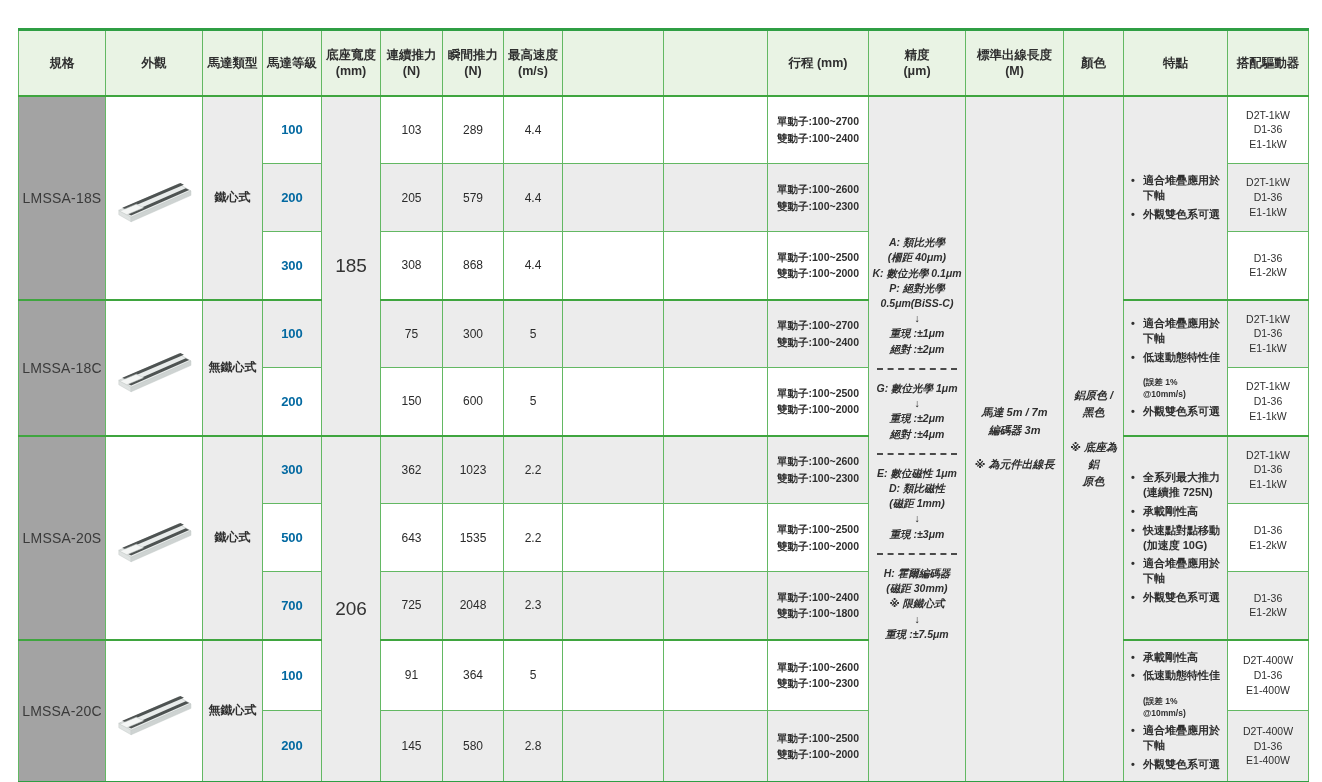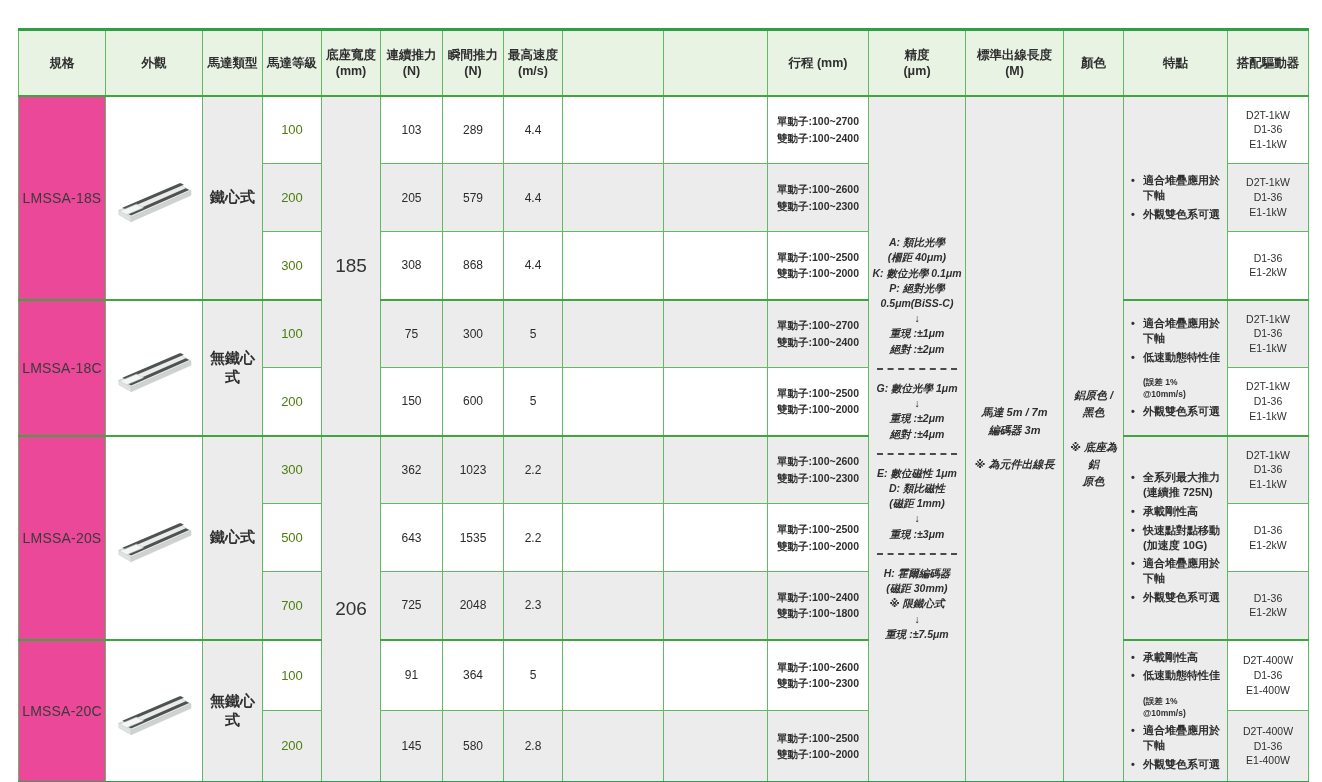--- a/index.html
+++ b/index.html
@@ -22,28 +22,28 @@
   thead tr { height:66px; }
   tbody tr { height:68px; }
   thead th {
     background:#e9f3e4; font-size:12.5px; font-weight:bold; color:#2f2f2f;
     white-space:pre-line; line-height:1.3;
     border-bottom:2px solid #3fa53f;
   }
   
   .st { border-top:2px solid #3fa53f !important; }
 
-  .model-cell { background:#ec4899; font-size:14px; color:#3a3a3a; letter-spacing:.2px; }
+  .model-cell { background:#a3a3a3; font-size:14px; color:#3a3a3a; letter-spacing:.2px; }
   .appearance-cell { background:#ffffff; }
-  .motor-cell { background:#ececec; font-size:15px; font-weight:bold; color:#2f2f2f; }
+  .motor-cell { background:#ececec; font-size:12px; font-weight:bold; color:#2f2f2f; }
   .basewidth-cell { background:#ececec; font-size:19px; }
   tr.g td.rc { background:#ececec; }
   td.rc { background:#ffffff; }
   .num { font-size:12px; color:#2b2b2b; }
-  .grade { font-size:13px; color:#4d7c0f; }
+  .grade { font-size:13px; color:#0369a1;font-weight:bold; }
   .stroke-cell { font-size:10.5px; font-weight:bold; white-space:pre-line; line-height:1.55; color:#2f2f2f; }
   .drivers-cell { font-size:10.5px; white-space:pre-line; line-height:1.4; color:#2f2f2f; }
 
   .precision-cell, .cable-cell, .color-cell { background:#ececec;font-style:italic; }
   .precision-cell { font-size:10.5px; font-weight:bold; line-height:1.45; color:#2f2f2f; padding:4px 2px; }
   .pblock { white-space:pre-line; }
   .dashsep { border-top:2px dashed #4a4a4a; margin:11px 6px; height:0; }
   .cable-cell, .color-cell { font-size:11px; font-weight:bold; white-space:pre-line; line-height:1.55; color:#2f2f2f; padding:4px 2px; }
 
   .features-cell { background:#ececec; text-align:left; padding:5px 5px 5px 7px; }

